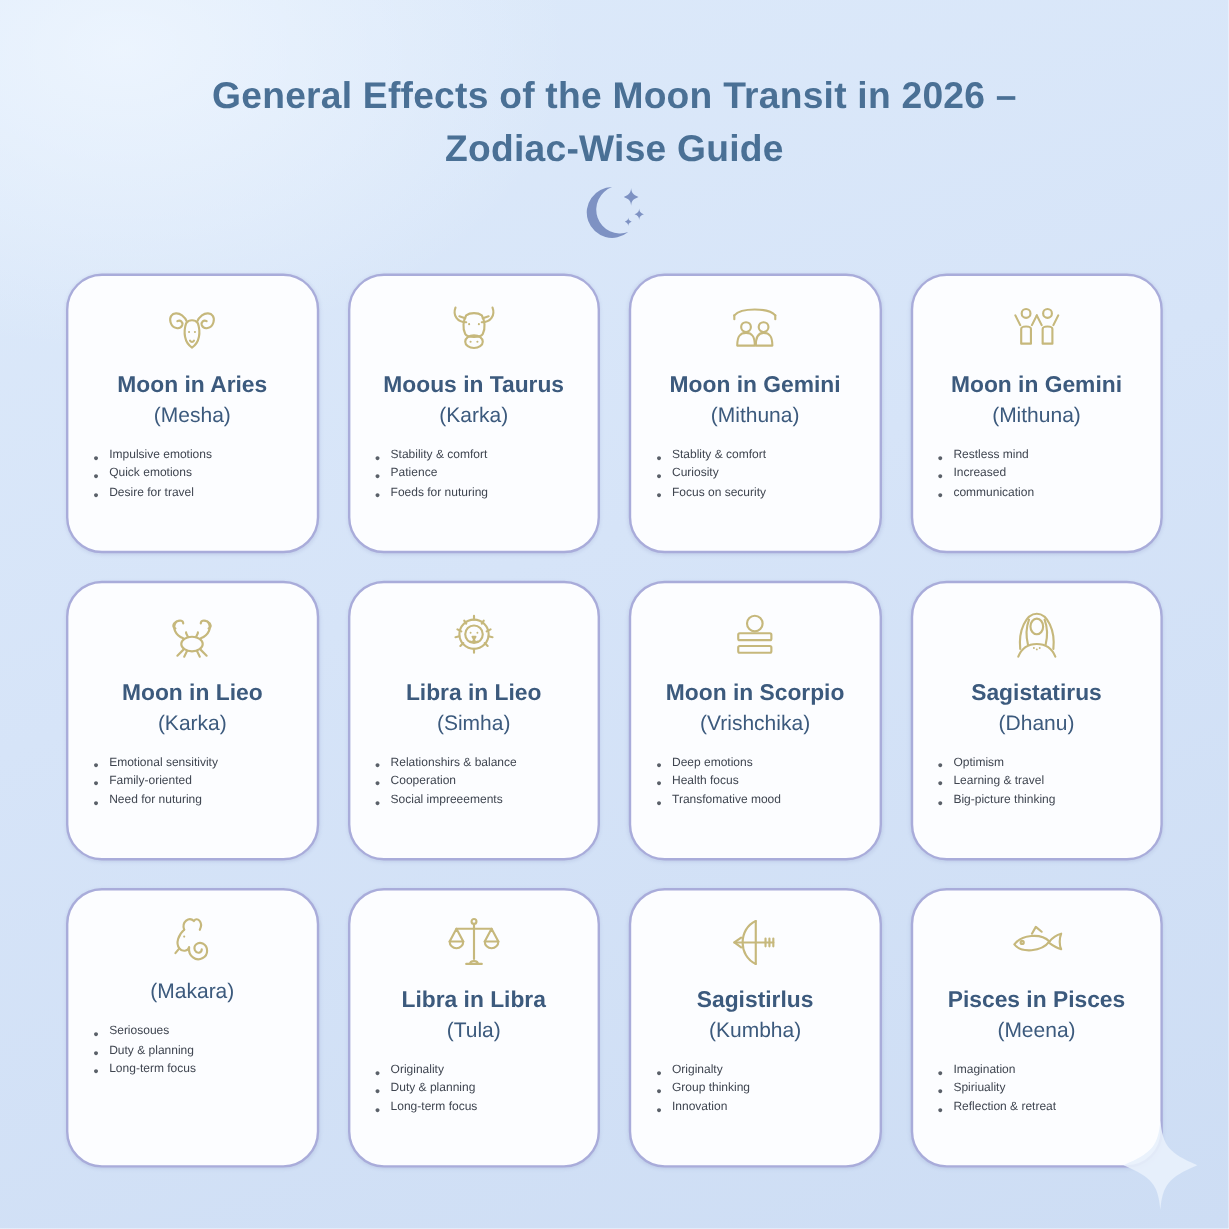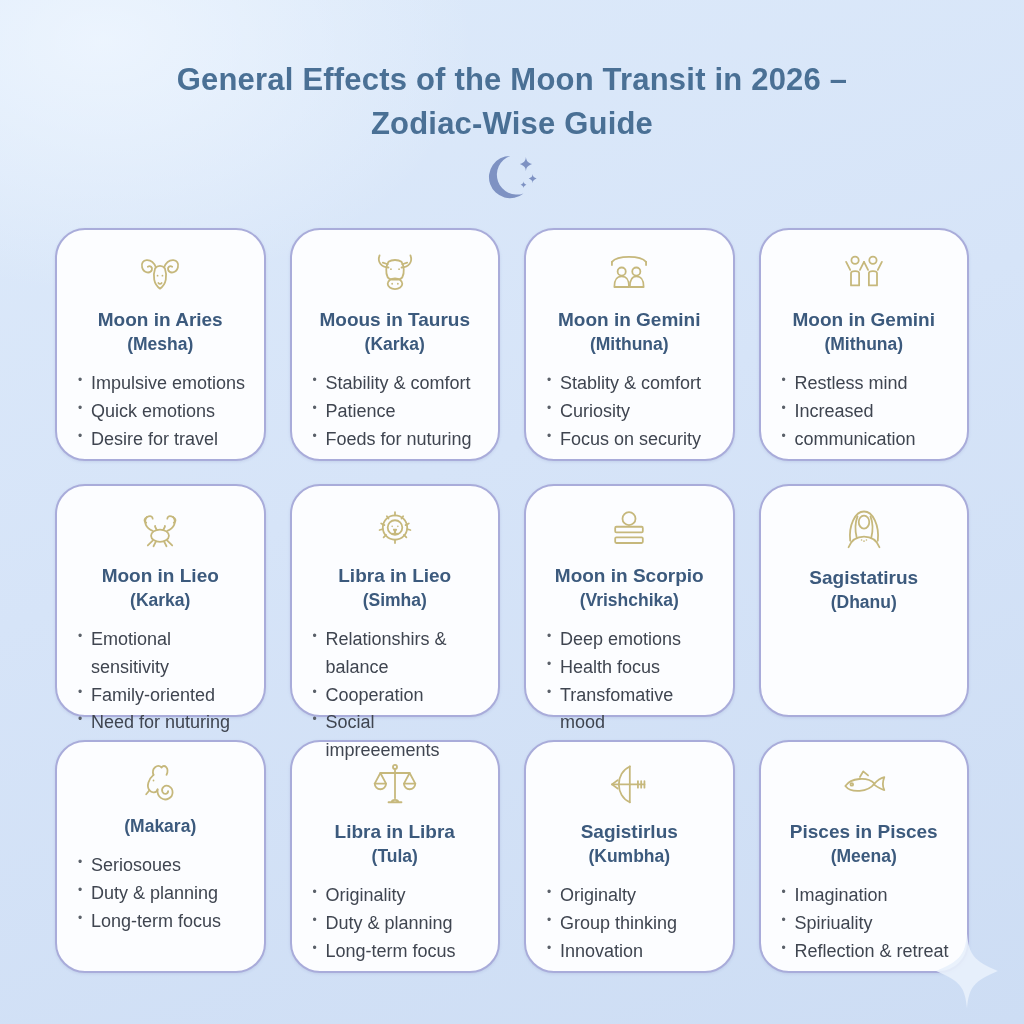--- a/index.html
+++ b/index.html
@@ -33,23 +33,23 @@
   .card{
     background:var(--card-bg);border:2px solid var(--card-border);
     border-radius:30px;padding:18px 15px 12px;
     display:flex;flex-direction:column;align-items:center;
     box-shadow:0 1px 3px rgba(110,120,175,.18);
   }
   .card-icon{height:54px;display:flex;align-items:center;justify-content:center;color:var(--icon-gold);}
   .card-icon svg{width:60px;height:52px;}
   .zicon{fill:none;stroke:currentColor;stroke-width:2.2;stroke-linecap:round;stroke-linejoin:round;}
   .card-title{margin:8px 0 0;font-size:19px;font-weight:700;color:var(--card-title-blue);text-align:left;line-height:1.25;}
-  .card-subtitle{margin:2px 0 0;font-size:17.5px;font-weight:700;color:var(--card-title-blue);text-align:left;}
+  .card-subtitle{margin:2px 0 0;font-size:17.5px;font-weight:400;color:var(--card-title-blue);text-align:left;}
   .bullets{list-style:none;margin:15px 0 0;padding:0 0 0 5px;align-self:stretch;}
-  .bullets li{position:relative;padding-left:14px;font-size:18px;line-height:1.55;color:var(--body-text);}
+  .bullets li{position:relative;padding-left:14px;font-size:10px;line-height:1.55;color:var(--body-text);}
   .bullets li::before{content:"•";position:absolute;left:1px;top:1px;font-size:12px;color:#5a6069;}
   .corner-sparkle{position:absolute;right:16px;bottom:12px;width:82px;height:82px;color:var(--sparkle-white);opacity:.9;}
   .corner-sparkle svg{width:100%;height:100%;fill:currentColor;}
   .defs{position:absolute;width:0;height:0;overflow:hidden;}
   .dot{fill:currentColor;stroke:none;}
 </style>
 </head>
 <body>
 
 <svg class="defs" aria-hidden="true">
@@ -276,20 +276,25 @@
         </ul>
   </section>
       <section class="card">
     <div class="card-icon">
       <svg class="zicon" viewBox="0 0 64 64">
             <use href="#icon-veiled-woman" xlink:href="#icon-veiled-woman"></use>
           </svg>
     </div>
     <h2 class="card-title">Sagistatirus</h2>
     <h3 class="card-subtitle">(Dhanu)</h3>
+    <ul class="bullets">
+          <li>Optimism</li>
+          <li>Learning &amp; travel</li>
+          <li>Big-picture thinking</li>
+        </ul>
   </section>
       <section class="card">
     <div class="card-icon">
       <svg class="zicon" viewBox="0 0 64 64">
             <use href="#icon-capricorn" xlink:href="#icon-capricorn"></use>
           </svg>
     </div>
     <h3 class="card-subtitle">(Makara)</h3>
     <ul class="bullets">
           <li>Seriosoues</li>

